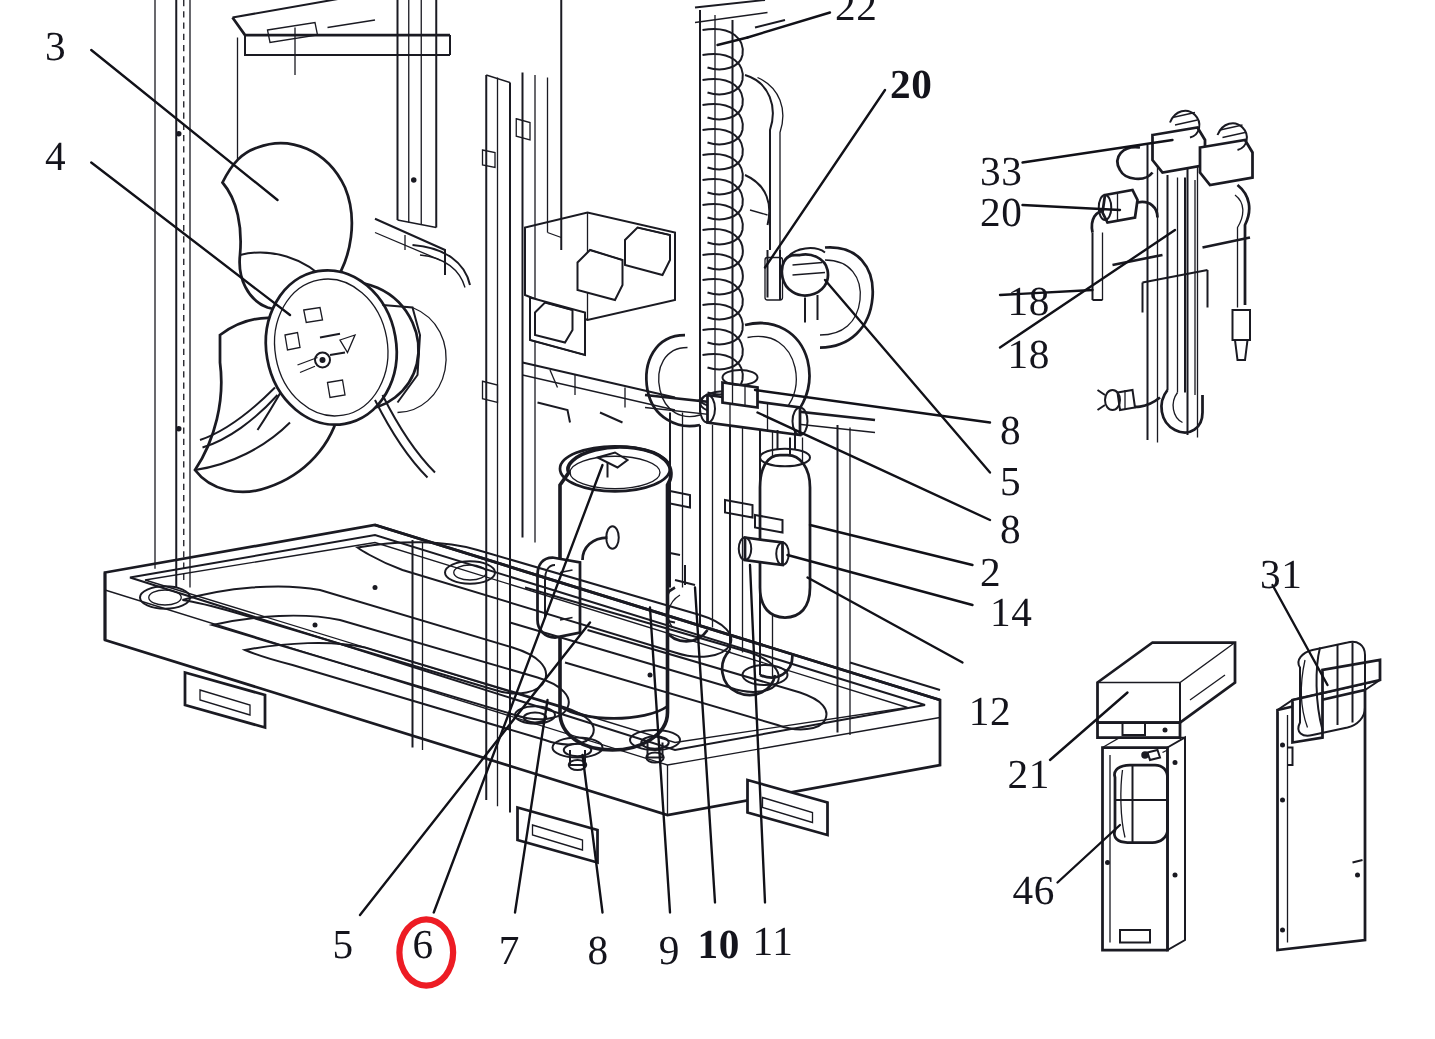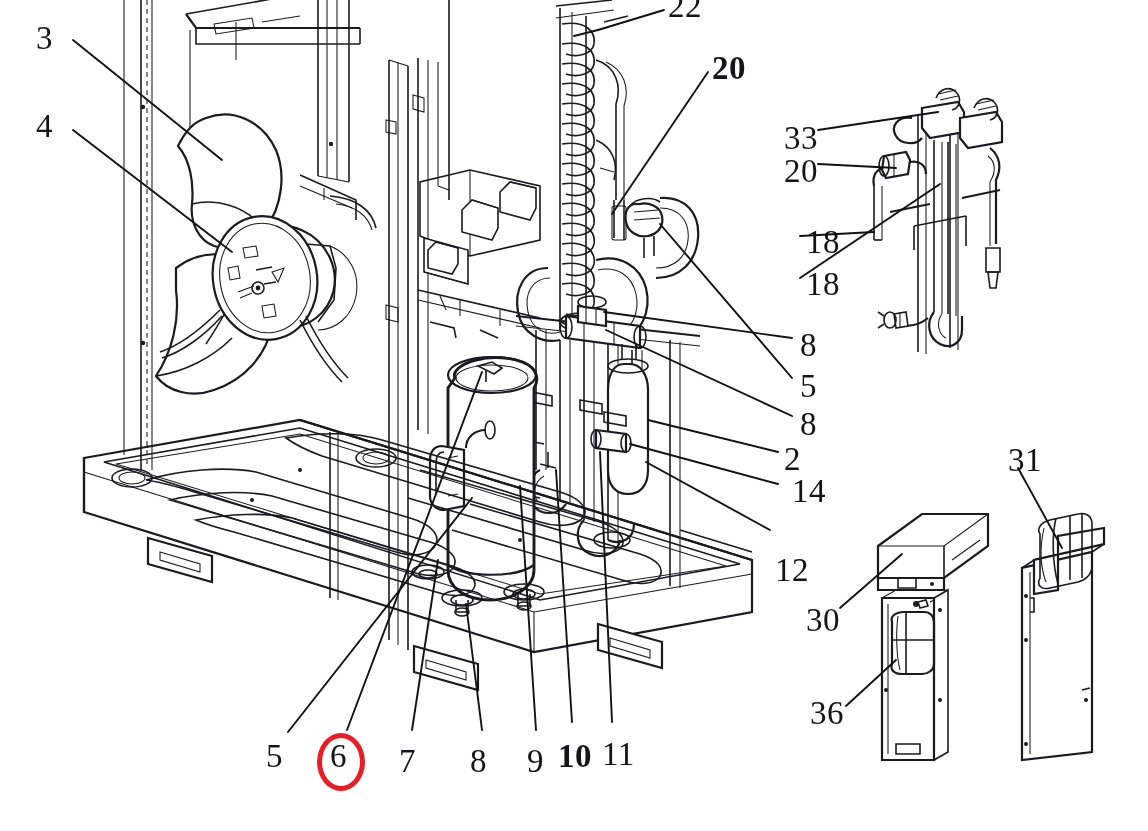--- a/index.html
+++ b/index.html
@@ -513,22 +513,22 @@
 <div class="callout" style="left:784px;top:155px;">20</div>
 <div class="callout" style="left:806px;top:226px;">18</div>
 <div class="callout" style="left:806px;top:268px;">18</div>
 <div class="callout" style="left:800px;top:329px;">8</div>
 <div class="callout" style="left:800px;top:370px;">5</div>
 <div class="callout" style="left:800px;top:408px;">8</div>
 <div class="callout" style="left:784px;top:443px;">2</div>
 <div class="callout" style="left:792px;top:475px;">14</div>
 <div class="callout" style="left:775px;top:554px;">12</div>
 <div class="callout" style="left:1008px;top:444px;">31</div>
-<div class="callout" style="left:806px;top:604px;">30</div>
-<div class="callout" style="left:810px;top:697px;">36</div>
+<div class="callout" style="left:806px;top:604px;">21</div>
+<div class="callout" style="left:810px;top:697px;">46</div>
 <div class="callout" style="left:266px;top:740px;">5</div>
 <div class="callout hl" style="left:330px;top:740px;">6</div>
 <div class="callout" style="left:399px;top:745px;">7</div>
 <div class="callout" style="left:470px;top:745px;">8</div>
 <div class="callout" style="left:527px;top:745px;">9</div>
 <div class="callout" style="left:558px;top:740px;font-weight:bold;">10</div>
 <div class="callout" style="left:602px;top:738px;">11</div>
 
 <div id="hlring" class="ring" style="left: 317px; top: 733px; width: 48px; height: 58px; border-color: rgb(237, 28, 36);"></div>
 

